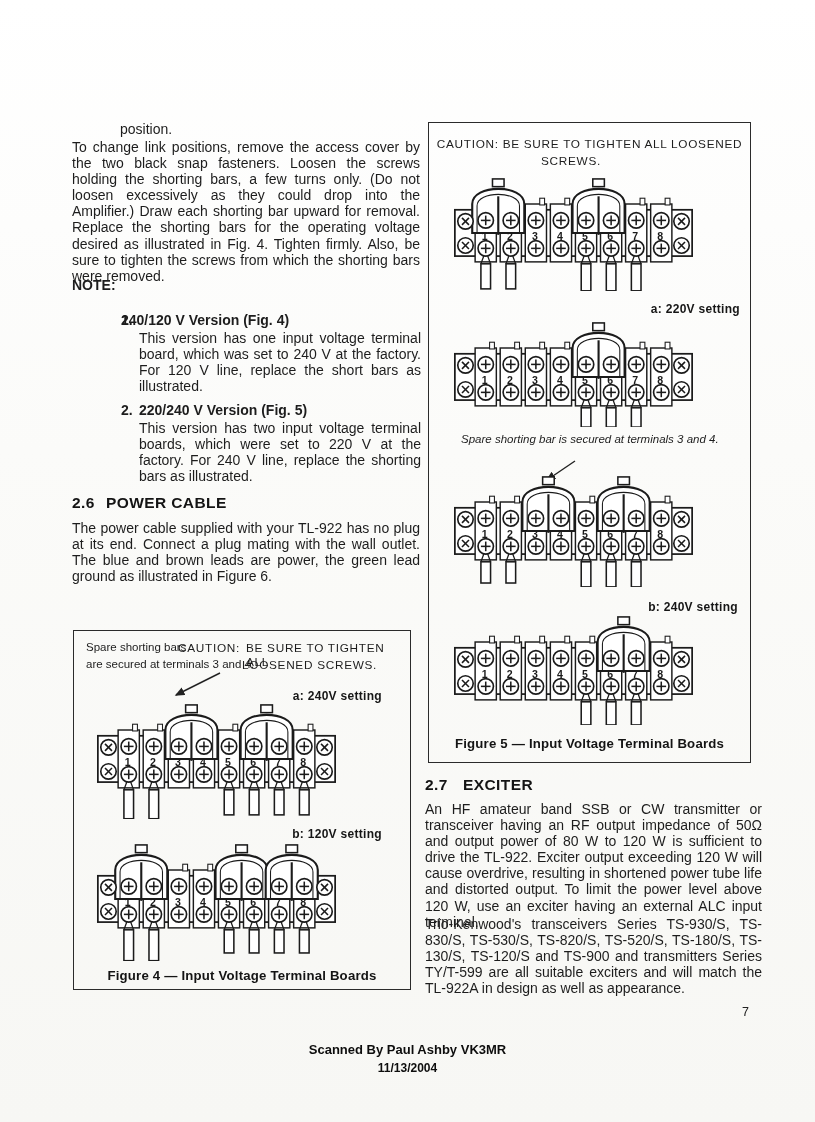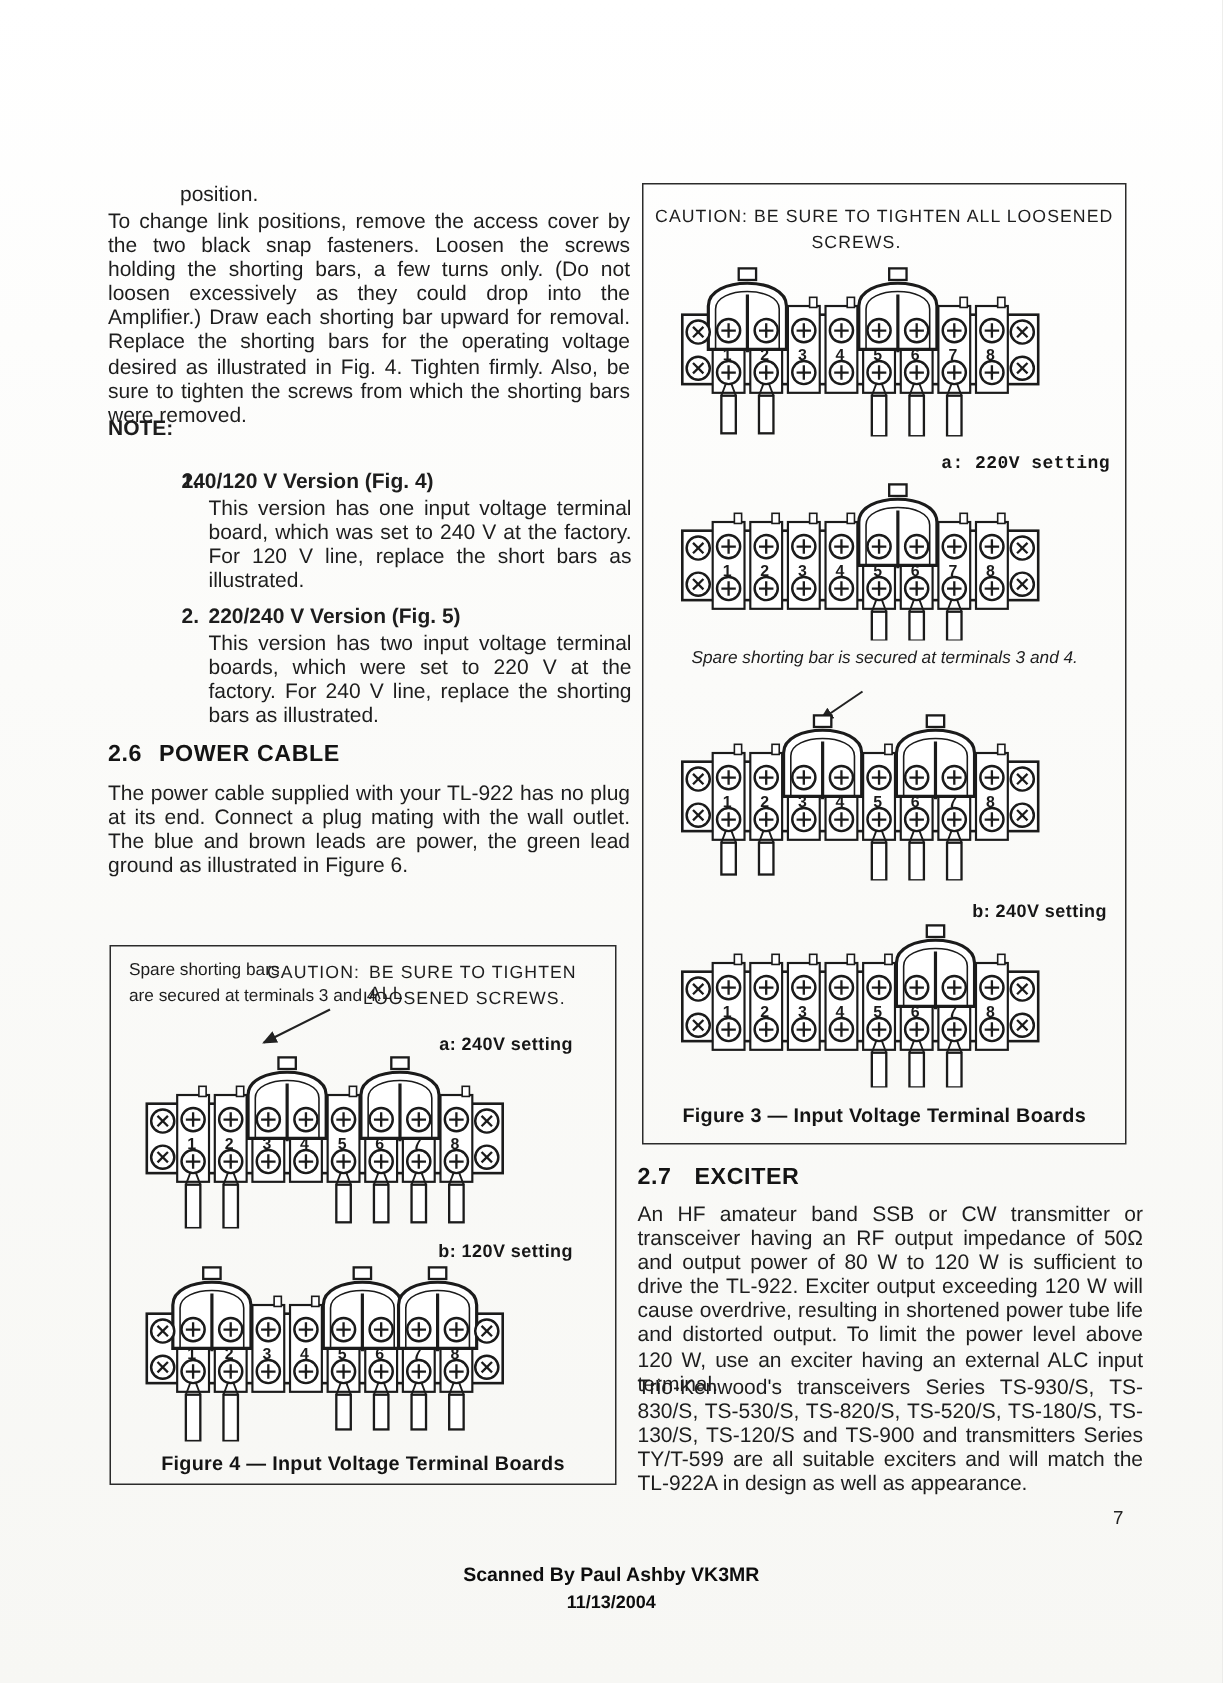--- a/index.html
+++ b/index.html
@@ -405,21 +405,21 @@
           <rect x="55" y="82" width="10" height="26" fill="#fff" stroke="#1b1b1b" stroke-width="1.6"></rect>
           <path d="M 136 74 L 133 82 M 140 74 L 143 82" stroke="#1b1b1b" stroke-width="1.3" fill="none"></path>
           <rect x="133" y="82" width="10" height="28" fill="#fff" stroke="#1b1b1b" stroke-width="1.6"></rect>
           <path d="M 162 74 L 159 82 M 166 74 L 169 82" stroke="#1b1b1b" stroke-width="1.3" fill="none"></path>
           <rect x="159" y="82" width="10" height="28" fill="#fff" stroke="#1b1b1b" stroke-width="1.6"></rect>
           <path d="M 188 74 L 185 82 M 192 74 L 195 82" stroke="#1b1b1b" stroke-width="1.3" fill="none"></path>
           <rect x="185" y="82" width="10" height="28" fill="#fff" stroke="#1b1b1b" stroke-width="1.6"></rect>
         </svg>
       </div>
 
-    <div class="abs setting-label" style="right:10px;top:179px;font-family:Liberation Mono, monospace;">a: 220V setting</div>
+    <div class="abs setting-label" style="right:10px;top:179px;">a: 220V setting</div>
 
     <div class="abs board" style="left:22px;top:198px;width:245px;">
         <svg viewBox="-2 -8 254 110" width="100%" xmlns="http://www.w3.org/2000/svg">
           <rect x="2" y="26" width="246" height="48" fill="#fff" stroke="#1b1b1b" stroke-width="1.8"></rect>
           <rect x="23" y="20" width="22" height="60" fill="#fff" stroke="#1b1b1b" stroke-width="1.5"></rect>
           <rect x="38" y="14" width="5" height="7" fill="#fff" stroke="#1b1b1b" stroke-width="1.1"></rect>
           <rect x="49" y="20" width="22" height="60" fill="#fff" stroke="#1b1b1b" stroke-width="1.5"></rect>
           <rect x="64" y="14" width="5" height="7" fill="#fff" stroke="#1b1b1b" stroke-width="1.1"></rect>
           <rect x="75" y="20" width="22" height="60" fill="#fff" stroke="#1b1b1b" stroke-width="1.5"></rect>
           <rect x="90" y="14" width="5" height="7" fill="#fff" stroke="#1b1b1b" stroke-width="1.1"></rect>
@@ -728,21 +728,21 @@
           <text x="215" y="57" font-size="11" font-weight="bold" fill="#1b1b1b" text-anchor="middle" font-family="Liberation Sans, sans-serif">8</text>
           <path d="M 136 74 L 133 82 M 140 74 L 143 82" stroke="#1b1b1b" stroke-width="1.3" fill="none"></path>
           <rect x="133" y="82" width="10" height="24" fill="#fff" stroke="#1b1b1b" stroke-width="1.6"></rect>
           <path d="M 162 74 L 159 82 M 166 74 L 169 82" stroke="#1b1b1b" stroke-width="1.3" fill="none"></path>
           <rect x="159" y="82" width="10" height="24" fill="#fff" stroke="#1b1b1b" stroke-width="1.6"></rect>
           <path d="M 188 74 L 185 82 M 192 74 L 195 82" stroke="#1b1b1b" stroke-width="1.3" fill="none"></path>
           <rect x="185" y="82" width="10" height="24" fill="#fff" stroke="#1b1b1b" stroke-width="1.6"></rect>
         </svg>
       </div>
 
-    <div class="abs fig-caption" style="left:0;right:0;top:613px;">Figure 3 — Input Voltage Terminal Boards</div>
+    <div class="abs fig-caption" style="left:0;right:0;top:613px;">Figure 5 — Input Voltage Terminal Boards</div>
   </div>
 
   <div class="abs heading" style="left:425px;top:776px;">2.7</div>
   <div class="abs heading" style="left:463px;top:776px;">EXCITER</div>
 
   <div class="abs body-text" style="left:425px;top:801px;width:337px;">An HF amateur band SSB or CW transmitter or transceiver having an RF output impedance of 50Ω and output power of 80 W to 120 W is sufficient to drive the TL-922. Exciter output exceeding 120 W will cause overdrive, resulting in shortened power tube life and distorted output. To limit the power level above 120 W, use an exciter having an external ALC input terminal.</div>
 
   <div class="abs body-text" style="left:425px;top:916px;width:337px;">Trio-Kenwood's transceivers Series TS-930/S, TS-830/S, TS-530/S, TS-820/S, TS-520/S, TS-180/S, TS-130/S, TS-120/S and TS-900 and transmitters Series TY/T-599 are all suitable exciters and will match the TL-922A in design as well as appearance.</div>
 
   <div class="abs pagenum" style="left:742px;top:1005px;">7</div>

